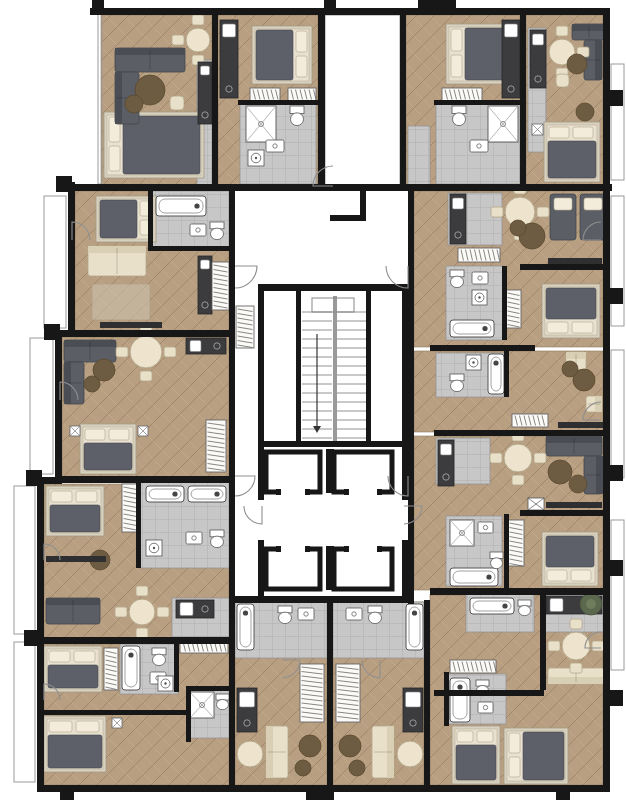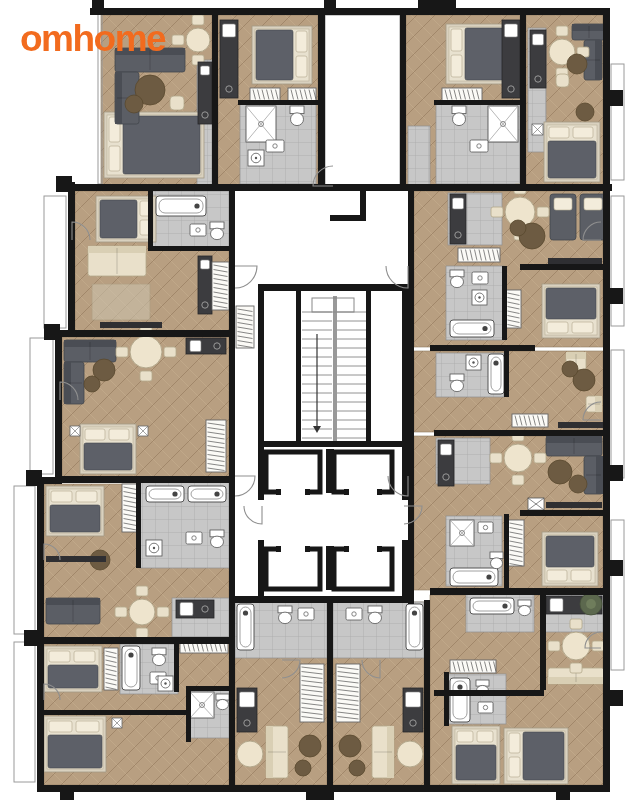--- a/index.html
+++ b/index.html
@@ -6,21 +6,20 @@
   .page{position:relative;width:626px;height:800px;background:#fff;overflow:hidden;
         font-family:"Liberation Sans", sans-serif;}
   .logo{position:absolute;left:20px;top:18px;font-size:37px;font-weight:bold;
         letter-spacing:-1.5px;z-index:5;user-select:none;}
   svg{position:absolute;left:0;top:0;}
 </style>
 </head>
 <body>
 
 <div class="page">
-  <div class="logo" style="color: rgb(242, 107, 30);">omhome</div>
   <svg id="plan" xmlns="http://www.w3.org/2000/svg" width="626" height="800" viewBox="0 0 626 800">
       <defs>
         <pattern id="wood" width="18" height="18" patternUnits="userSpaceOnUse">
           <rect x="0" y="0" width="18" height="18" fill="#b89f81"></rect>
           <path d="M0 18 L18 0 M-2 2 L2 -2 M16 20 L20 16" stroke="#a1876a" stroke-width="1" fill="none"></path>
           <path d="M0 0 L18 18" stroke="#c6ae8e" stroke-width="0.6" fill="none"></path>
         </pattern>
         <pattern id="tile" width="13" height="13" patternUnits="userSpaceOnUse">
           <rect x="0" y="0" width="13" height="13" fill="#c7c7c7"></rect>
           <path d="M13 0 V13 M0 13 H13" stroke="#a9a9a9" stroke-width="0.8" fill="none"></path>

